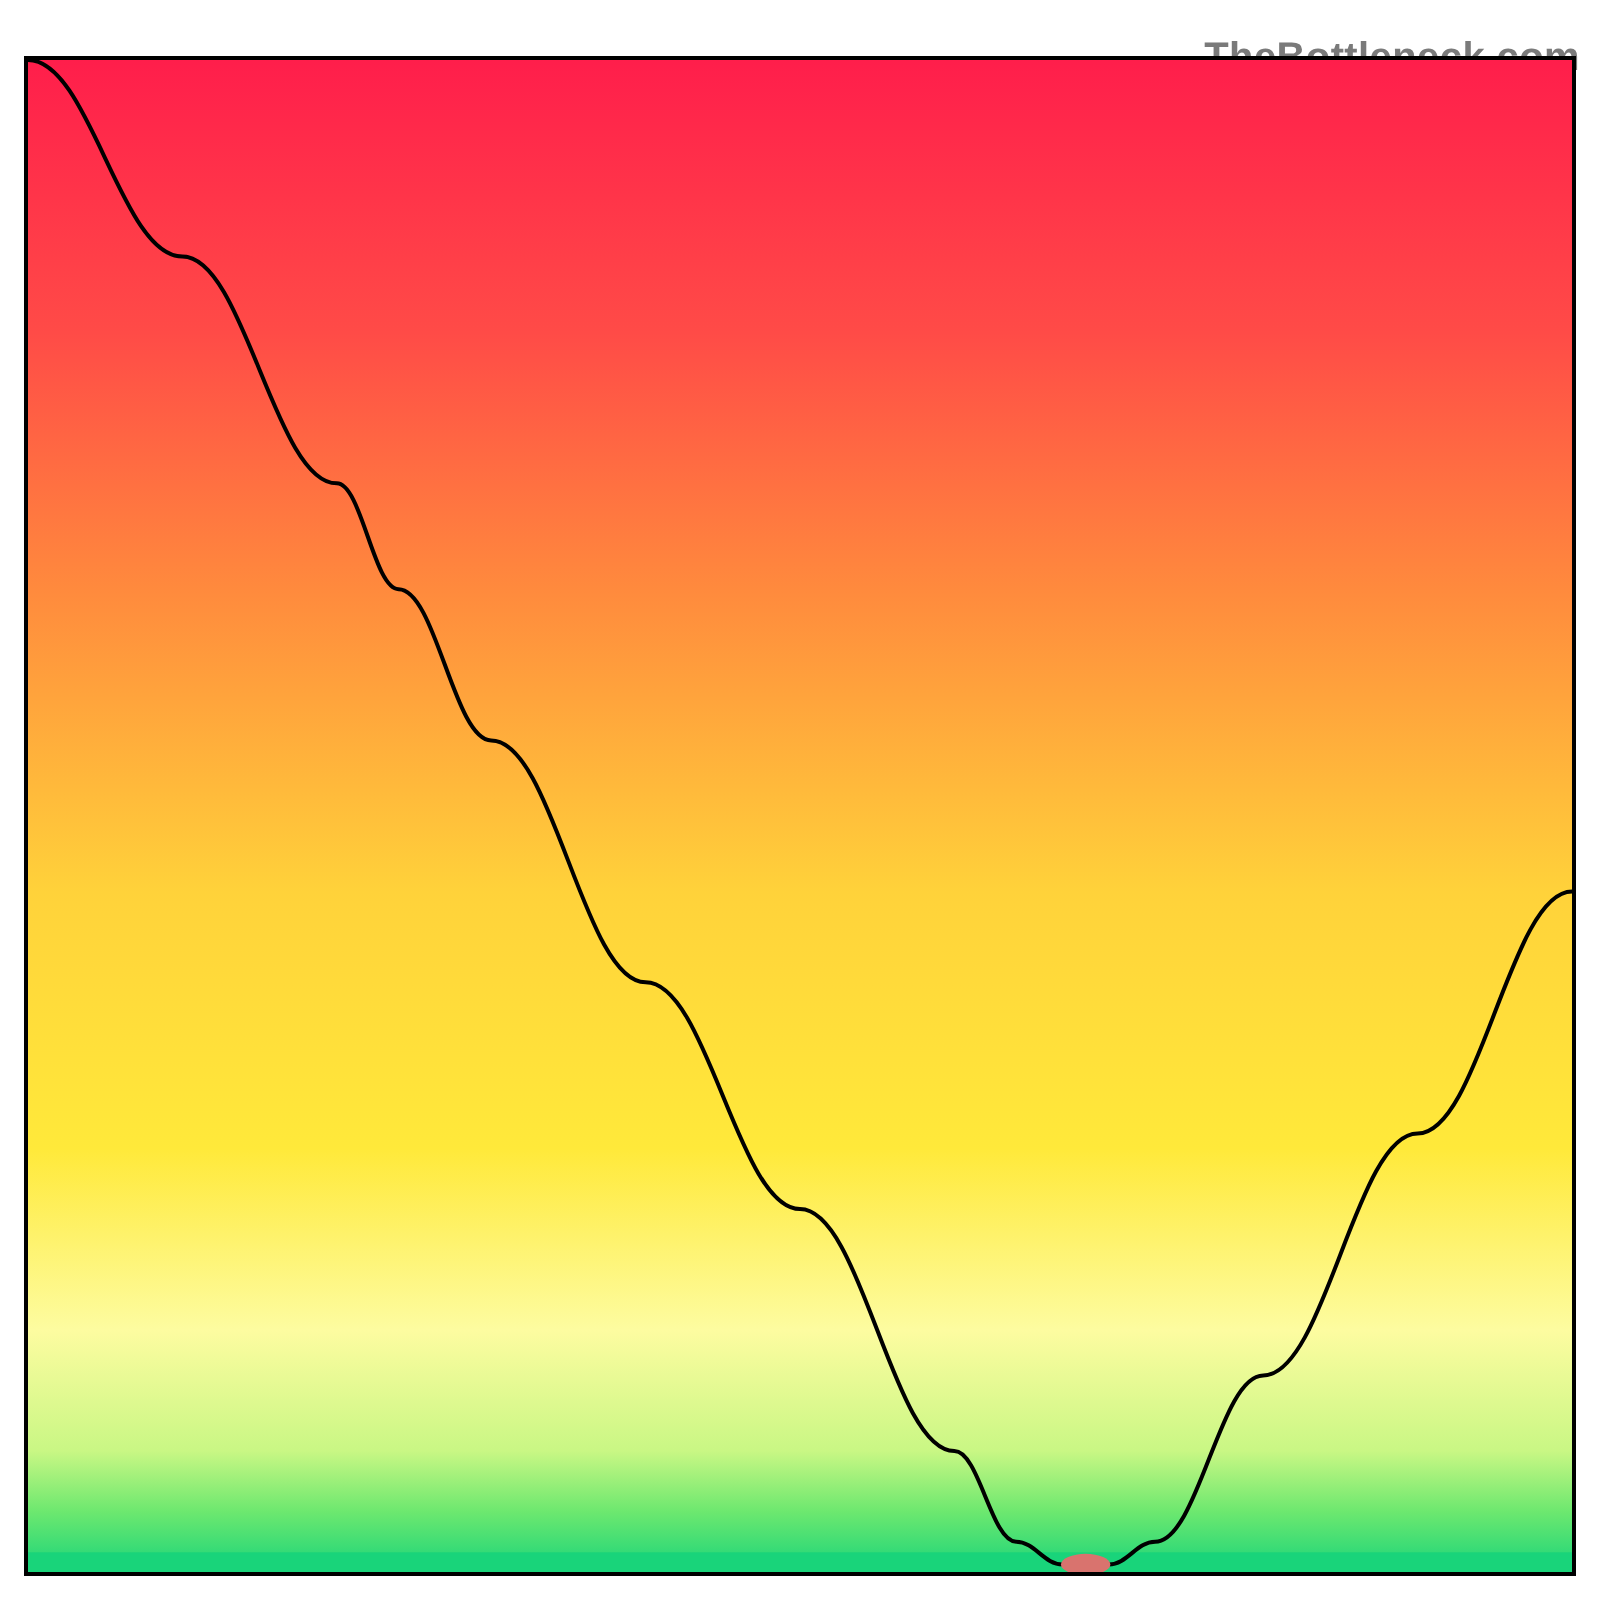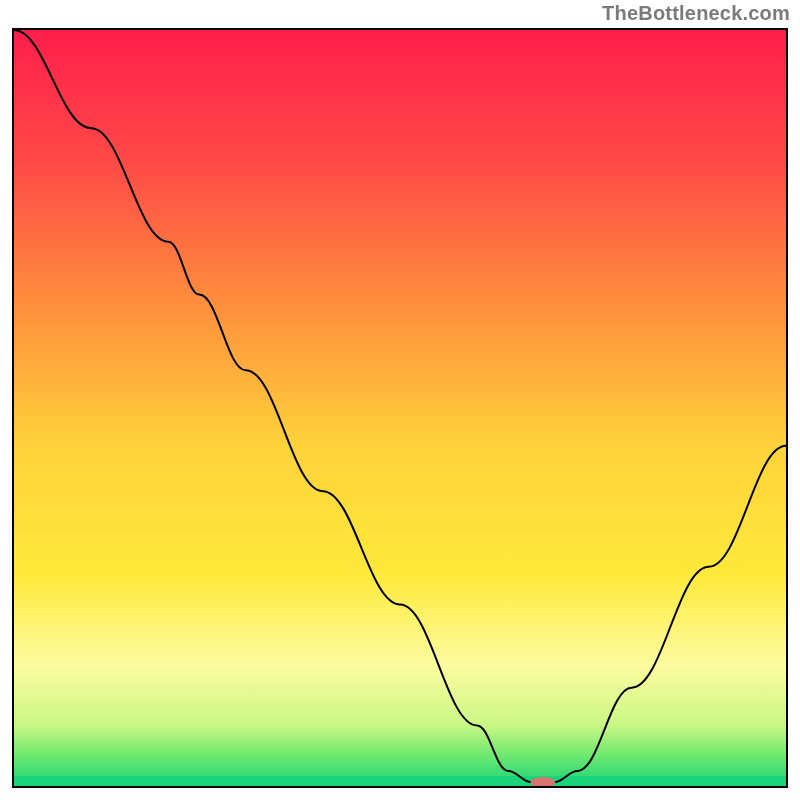--- a/index.html
+++ b/index.html
@@ -10,21 +10,21 @@
     overflow: hidden;
     background: #fff;
   }
   .wrap {
     position: relative;
     width: 800px;
     height: 800px;
   }
   .attribution {
     position: absolute;
-    top: 2px;
+    top: 18px;
     right: 10px;
     font-family: Arial, Helvetica, sans-serif;
     font-size: 20px;
     font-weight: bold;
     color: #7a7a7a;
     letter-spacing: 0.2px;
   }
   
   .plot {
     position: absolute;

